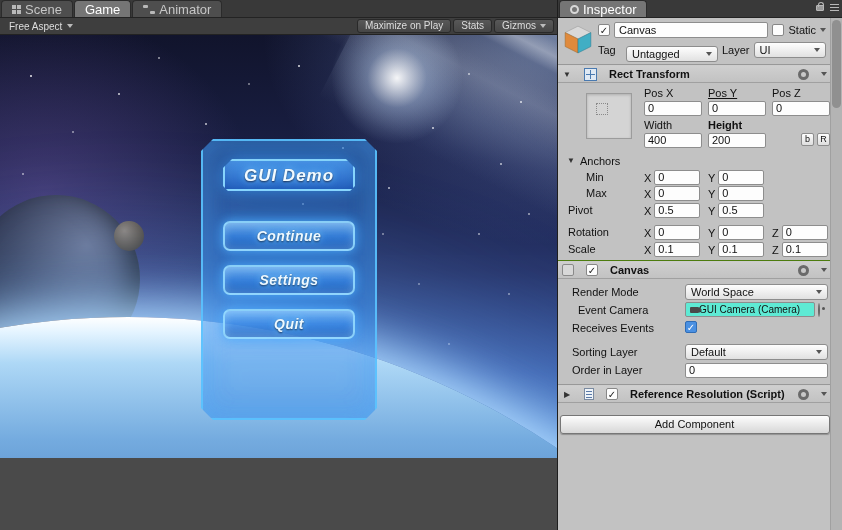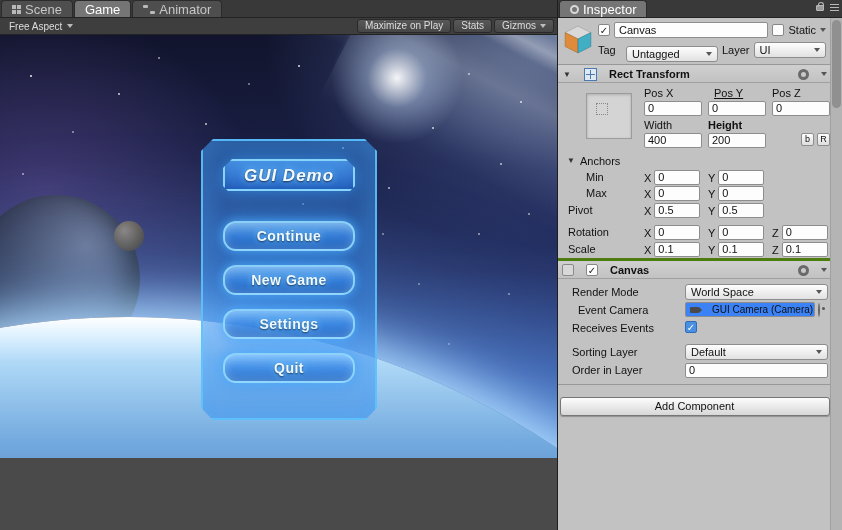--- a/index.html
+++ b/index.html
@@ -72,23 +72,23 @@
     border:2px solid rgba(92,196,255,.9); background:rgba(28,98,198,.20);
     box-shadow: inset 0 0 26px rgba(80,175,255,.35);
     filter: drop-shadow(0 0 7px rgba(70,170,255,.85)) drop-shadow(0 0 14px rgba(60,150,255,.45)); }
   .menu-title { margin:18px 20px 0; height:32px; line-height:30px; text-align:center;
     clip-path:polygon(9px 0, calc(100% - 9px) 0, 100% 9px, 100% calc(100% - 5px), calc(100% - 5px) 100%, 5px 100%, 0 calc(100% - 5px), 0 9px);
     border:2px solid rgba(140,218,255,.95);
     background:linear-gradient(180deg, rgba(90,170,255,.55), rgba(25,80,185,.55));
     color:#f2fbff; font-size:17px; font-weight:bold; font-style:italic; letter-spacing:1px;
     text-shadow:0 0 7px #7fd0ff, 0 1px 2px #002; }
   .menu-btn { margin:0 20px 14px; height:30px; line-height:27px; text-align:center;
-    border:2px solid rgba(150,220,255,.9); border-radius:13px;
+    border:2px solid rgba(150,220,255,.9); border-radius:7px;
     background:linear-gradient(180deg, rgba(150,205,255,.6) 0%, rgba(55,125,220,.5) 50%, rgba(22,75,165,.55) 100%);
-    color:#eef9ff; font-size:14px; font-weight:bold; letter-spacing:.5px;
+    color:#eef9ff; font-size:14px; font-weight:bold; font-style:italic; letter-spacing:.5px;
     text-shadow:0 0 6px #7fd0ff, 0 1px 2px #013;
     box-shadow: 0 0 9px rgba(85,180,255,.6), inset 0 0 8px rgba(170,225,255,.4); cursor:pointer; }
   .menu-btn.first { margin-top:30px; }
 
   
   .right { position:absolute; left:557px; top:0; width:285px; height:530px; background:#c2c2c2; border-left:1px solid #1e1e1e; }
   .right .tabstrip { padding-left:1px; position:relative; }
   .strip-right { position:absolute; right:3px; top:4px; display:flex; align-items:center; gap:6px; }
   .lock-ico { width:8px; height:6px; background:#9a9a9a; border:1px solid #b8b8b8; border-radius:1px; position:relative; }
   .lock-ico::before { content:""; position:absolute; left:1px; top:-4px; width:4px; height:4px; border:1px solid #b8b8b8; border-bottom:none; border-radius:3px 3px 0 0; }
@@ -119,30 +119,30 @@
   .fold.open::before { content:"▼"; }
   .fold.closed::before { content:"▶"; }
   .gear { width:11px; height:11px; border:3px solid #6a6a6a; border-radius:50%; flex:0 0 11px; }
   .rt-ico { width:13px; height:13px; border:1px solid #4a7ab0; position:relative; flex:0 0 13px; background:#dfe9f4; }
   .rt-ico::before { content:""; position:absolute; left:5px; top:1px; width:1px; height:9px; background:#4a7ab0; }
   .rt-ico::after { content:""; position:absolute; left:1px; top:5px; width:9px; height:1px; background:#4a7ab0; }
   .canvas-ico { width:12px; height:12px; border:1px solid #8a8a8a; background:#d8d8d8; border-radius:2px; flex:0 0 12px; }
   .script-ico { width:10px; height:12px; background:#eef3f8; border:1px solid #7a8aa0; position:relative; flex:0 0 10px; }
   .script-ico::before { content:""; position:absolute; left:1px; top:2px; width:6px; height:1px; background:#5a7aa8; box-shadow:0 3px 0 #5a7aa8, 0 6px 0 #5a7aa8; }
 
-  .rt-body { position:relative; height:178px; border-bottom:3px solid #4d7c0f; }
+  .rt-body { position:relative; height:178px; border-bottom:1px solid #4d7c0f; }
   .abs { position:absolute; }
   .fld { height:15px; background:#fdfdfd; border:1px solid #8d8d8d; border-radius:2px; padding:0 3px; line-height:13px; display:inline-block; overflow:hidden; }
   .axis { display:flex; align-items:center; gap:3px; }
   .anchor-preview { left:28px; top:10px; width:46px; height:46px; background:#d4d4d4; border:1px solid #9c9c9c; box-shadow:inset 0 1px 3px rgba(0,0,0,.18); }
   .anchor-preview::before { content:""; position:absolute; left:9px; top:9px; width:10px; height:10px; border:1px dotted #8a8a8a; }
   .mini-btn { width:13px; height:13px; line-height:11px; text-align:center; font-size:9px; border:1px solid #8d8d8d; border-radius:2px; background:linear-gradient(#fdfdfd,#dedede); }
 
   .canvas-body { position:relative; height:106px; border-bottom:1px solid #989898; }
-  .objfield { height:15px; background:#3b82f6; border:1px solid #8d8d8d; border-radius:2px; display:flex; align-items:center; gap:13px; padding:0 4px; }
+  .objfield { height:15px; background:#5eead4; border:1px solid #8d8d8d; border-radius:2px; display:flex; align-items:center; gap:0; padding:0 4px; }
   .cam-ico { width:9px; height:6px; background:#4a4a4a; border-radius:1px; position:relative; flex:0 0 9px; }
   .cam-ico::before { content:""; position:absolute; right:-3px; top:0; border-left:3px solid #4a4a4a; border-top:3px solid transparent; border-bottom:3px solid transparent; }
   .picker { width:11px; height:11px; border-radius:50%; border:1px solid #666; background:#cdcdcd; position:relative; }
   .picker::before { content:""; position:absolute; left:3px; top:3px; width:3px; height:3px; border-radius:50%; background:#555; }
 
   .addc-area { padding-top:12px; text-align:center; }
   .addc { display:inline-block; width:270px; height:19px; line-height:17px; border:1px solid #767676; border-radius:3px; background:linear-gradient(#fdfdfd,#d7d7d7); box-shadow:0 1px 1px rgba(0,0,0,.25); cursor:pointer; }
 </style>
 </head>
 <body>
@@ -193,21 +193,20 @@
       <div class="beam b3"></div>
       <div class="beam b2"></div>
       <div class="glow-star"></div>
       <div class="planet-dark"></div>
       <div class="moon"></div>
       <div class="planet-limb"></div>
 
       <div class="menu">
         <div class="menu-title">GUI Demo</div>
         <div class="menu-btn first">Continue</div>
-        <div class="menu-btn">New Game</div>
         <div class="menu-btn">Settings</div>
         <div class="menu-btn">Quit</div>
       </div>
     </div>
     <div class="letterbox"></div>
   </div>
 
   <div class="right">
     <div class="tabstrip">
       <div class="tab active">
@@ -257,21 +256,21 @@
         <span class="fold open"></span>
         <span class="rt-ico"></span>
         <span class="comp-title">Rect Transform</span>
         <span class="gear"></span>
         <span class="caret dark"></span>
       </div>
       <div class="rt-body">
         <div class="abs anchor-preview"></div>
 
         <span class="abs lbl" style="left:86px; top:4px;">Pos X</span>
-        <span class="abs lbl" style="left:156px; top:4px;text-decoration:underline;">Pos Y</span>
+        <span class="abs lbl" style="left:150px; top:4px;text-decoration:underline;">Pos Y</span>
         <span class="abs lbl" style="left:214px; top:4px;">Pos Z</span>
         <span class="abs fld" style="left:86px; top:18px; width:58px;">0</span>
         <span class="abs fld" style="left:150px; top:18px; width:58px;">0</span>
         <span class="abs fld" style="left:214px; top:18px; width:58px;">0</span>
 
         <span class="abs lbl" style="left:86px; top:36px;">Width</span>
         <span class="abs lbl" style="left:150px; top:36px;font-weight:bold;">Height</span>
         <span class="abs fld" style="left:86px; top:50px; width:58px;">400</span>
         <span class="abs fld" style="left:150px; top:50px; width:58px;">200</span>
         <span class="abs mini-btn" style="left:243px; top:50px;">b</span>
@@ -366,20 +365,28 @@
         <span class="abs lbl" style="left:14px; top:67px;">Sorting Layer</span>
         <span class="abs dropdown" style="left:127px; top:65px; width:143px;">
           <span class="val">Default</span>
           <span class="caret dark"></span>
         </span>
 
         <span class="abs lbl" style="left:14px; top:85px;">Order in Layer</span>
         <span class="abs fld" style="left:127px; top:84px; width:143px;">0</span>
       </div>
 
+      <div class="comp-header">
+        <span class="fold closed"></span>
+        <span class="script-ico"></span>
+        <span class="checkbox checked"></span>
+        <span class="comp-title">Reference Resolution (Script)</span>
+        <span class="gear"></span>
+        <span class="caret dark"></span>
+      </div>
 
 
       <div class="addc-area">
         <span class="addc">Add Component</span>
       </div>
     </div>
 
     <div class="scrollbar">
       <div class="scroll-thumb"></div>
     </div>

